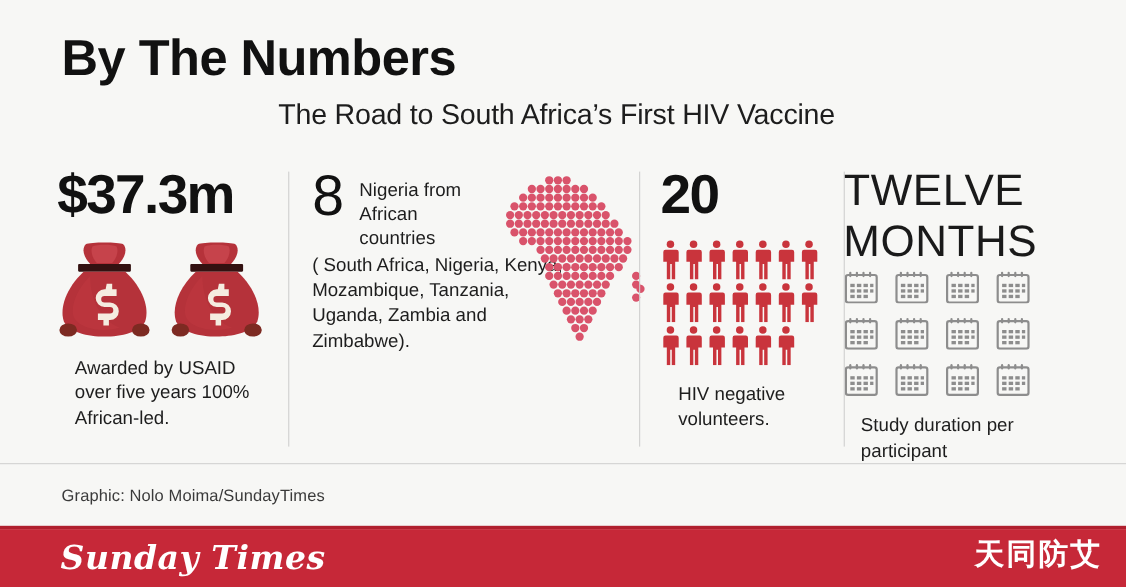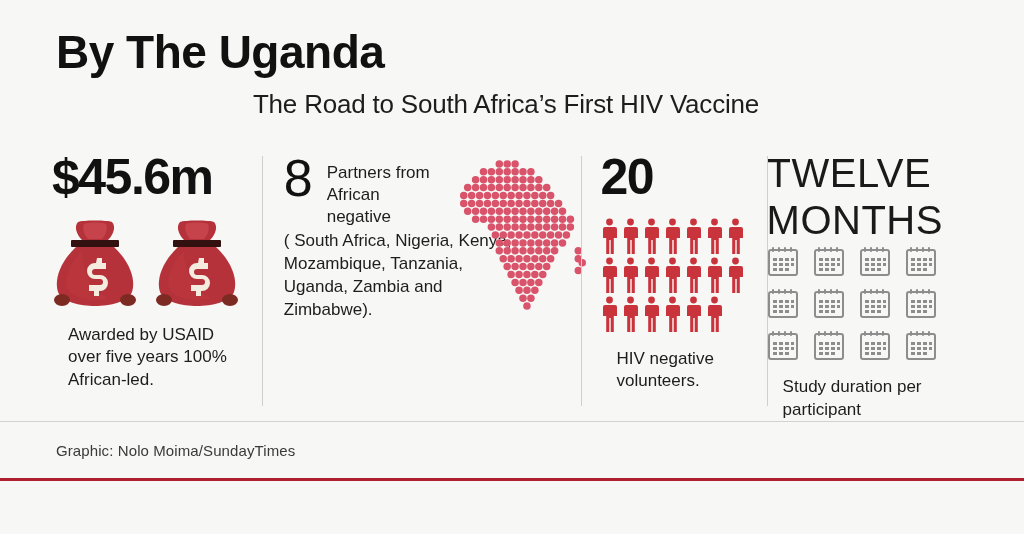--- a/index.html
+++ b/index.html
@@ -212,28 +212,28 @@
     color: #ffffff;
     letter-spacing: 2px;
   }
 </style>
 </head>
 <body>
 
 <div id="infographic">
 
   <div class="header">
-    <h1 class="title">By The Uganda</h1>
+    <h1 class="title">By The Numbers</h1>
     <div class="subtitle">The Road to South Africa’s First HIV Vaccine</div>
   </div>
 
   <div class="columns">
 
     <div class="col col-money">
-      <div class="stat-big">$45.6m</div>
+      <div class="stat-big">$37.3m</div>
       <div class="bags">
         <svg class="bag" viewBox="0 0 86 90">
           <path d="M26 4 C30 2 56 2 60 4 C64 8 62 16 56 22 L30 22 C24 16 22 8 26 4 Z" fill="#b5323a"></path>
           <path d="M32 6 C36 4 50 4 54 6 C56 10 54 17 50 21 L36 21 C32 17 30 10 32 6 Z" fill="#c6434b"></path>
           <rect x="19" y="22" width="48" height="7" rx="1" fill="#331111"></rect>
           <path d="M24 29 C8 44 2 62 6 74 C10 84 28 88 43 88 C58 88 76 84 80 74 C84 62 78 44 62 29 Z" fill="#b5323a"></path>
           <path d="M30 33 C18 45 12 60 15 70 C18 78 31 82 43 82 C48 82 53 81 57 80 C40 74 30 55 30 33 Z" fill="#c0383f" opacity="0.55"></path>
           <ellipse cx="10" cy="82" rx="8" ry="6" fill="#7d2a22"></ellipse>
           <ellipse cx="76" cy="82" rx="8" ry="6" fill="#7d2a22"></ellipse>
           <path d="M45 40 h5 v5 h4 v6 h-11 a3 3 0 0 0 0 6 h5 a8 8 0 0 1 0 16 h-1 v5 h-5 v-5 h-5 v-6 h11 a3 3 0 0 0 0 -6 h-5 a8 8 0 0 1 0 -16 h1 z" fill="#f5ece0"></path>
@@ -249,21 +249,21 @@
           <path d="M45 40 h5 v5 h4 v6 h-11 a3 3 0 0 0 0 6 h5 a8 8 0 0 1 0 16 h-1 v5 h-5 v-5 h-5 v-6 h11 a3 3 0 0 0 0 -6 h-5 a8 8 0 0 1 0 -16 h1 z" fill="#f5ece0"></path>
         </svg>
       </div>
       <div class="caption">Awarded by USAID over five years 100% African-led.</div>
     </div>
 
     <div class="col col-partners">
       <div class="divider"></div>
       <div class="partners-top">
         <div class="stat-thin">8</div>
-        <div class="partners-label">Partners from African negative</div>
+        <div class="partners-label">Nigeria from African countries</div>
       </div>
       <div class="partners-list">( South Africa, Nigeria, Kenya, Mozambique, Tanzania, Uganda, Zambia and Zimbabwe).</div>
 
       <svg class="africa-map" viewBox="0 0 38 40">
         <g fill="#d9536b">
           <circle cx="13" cy="2" r="0.95"></circle>
             <circle cx="15" cy="2" r="0.95"></circle>
             <circle cx="17" cy="2" r="0.95"></circle>
           <circle cx="9" cy="4" r="0.95"></circle>
             <circle cx="11" cy="4" r="0.95"></circle>
@@ -758,14 +758,18 @@
           </svg>
       </div>
       <div class="caption">Study duration per participant</div>
     </div>
 
   </div>
 
   <div class="hrule"></div>
   <div class="credit">Graphic: Nolo Moima/SundayTimes</div>
   <div class="redbar-top"></div>
+  <div class="redbar">
+    <div class="masthead">Sunday Times</div>
+    <div class="watermark">天同防艾</div>
+  </div>
 
 </div>
 
 </body></html>

